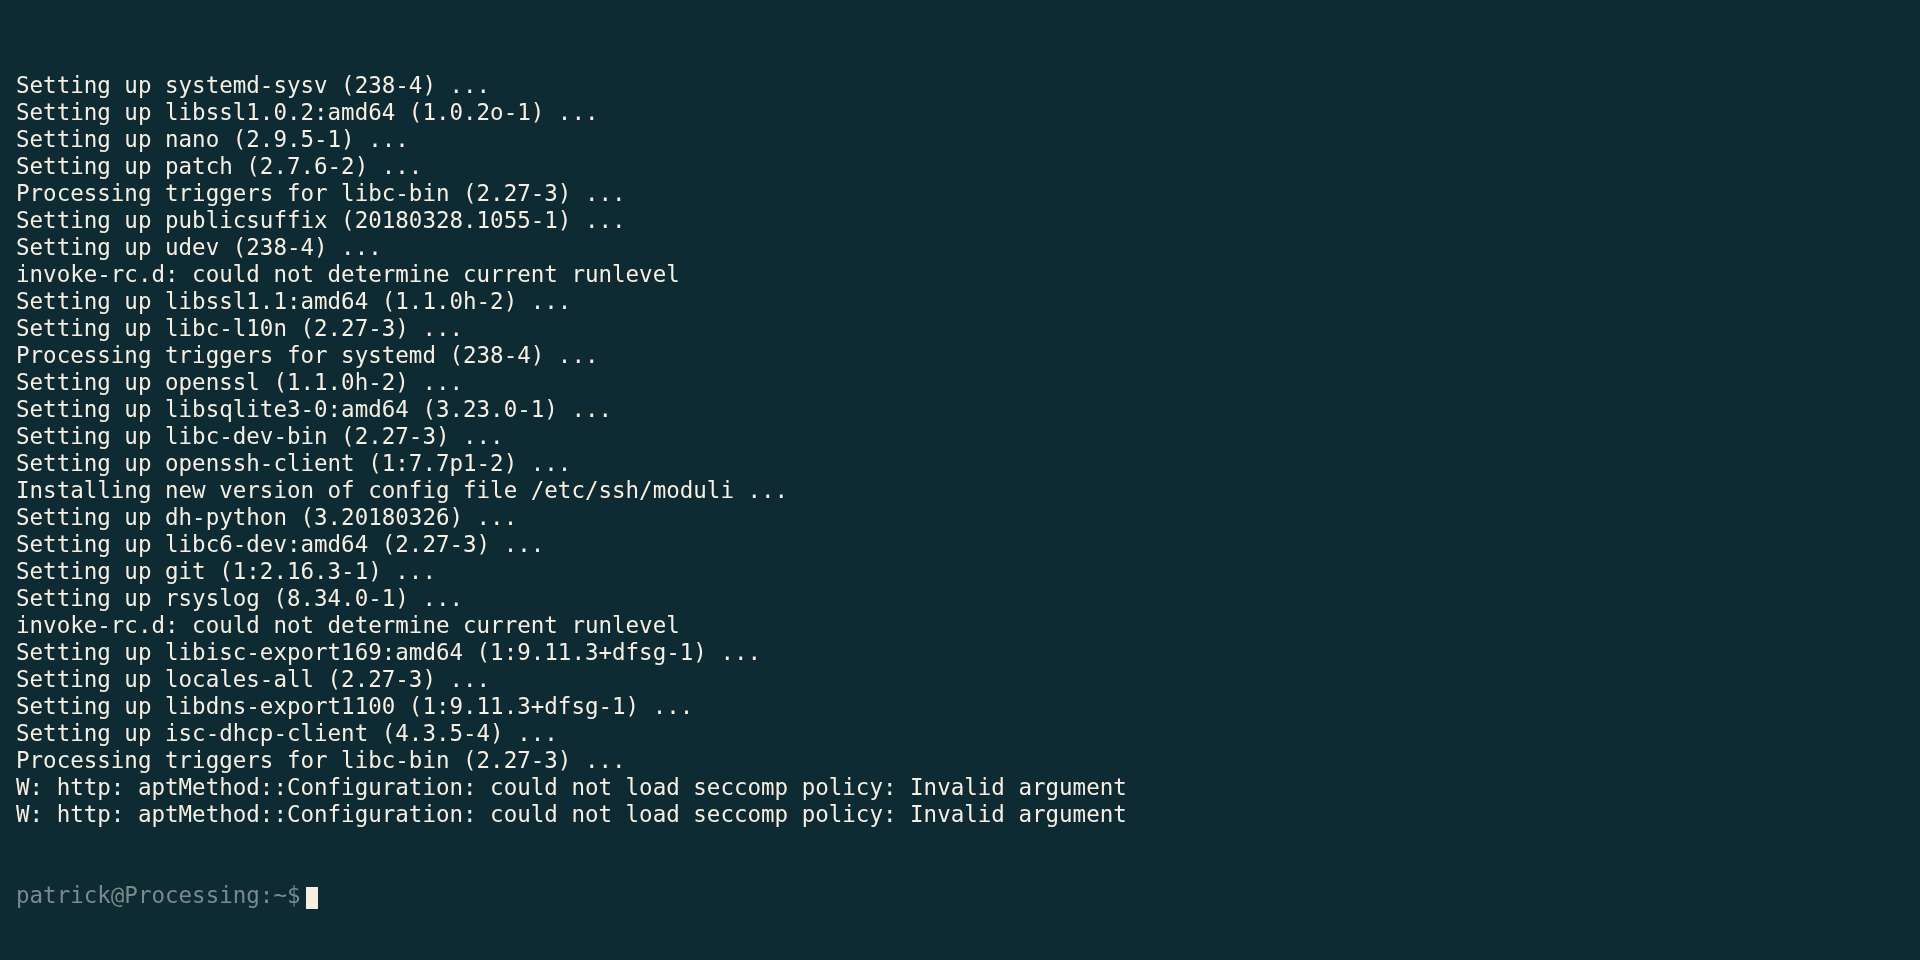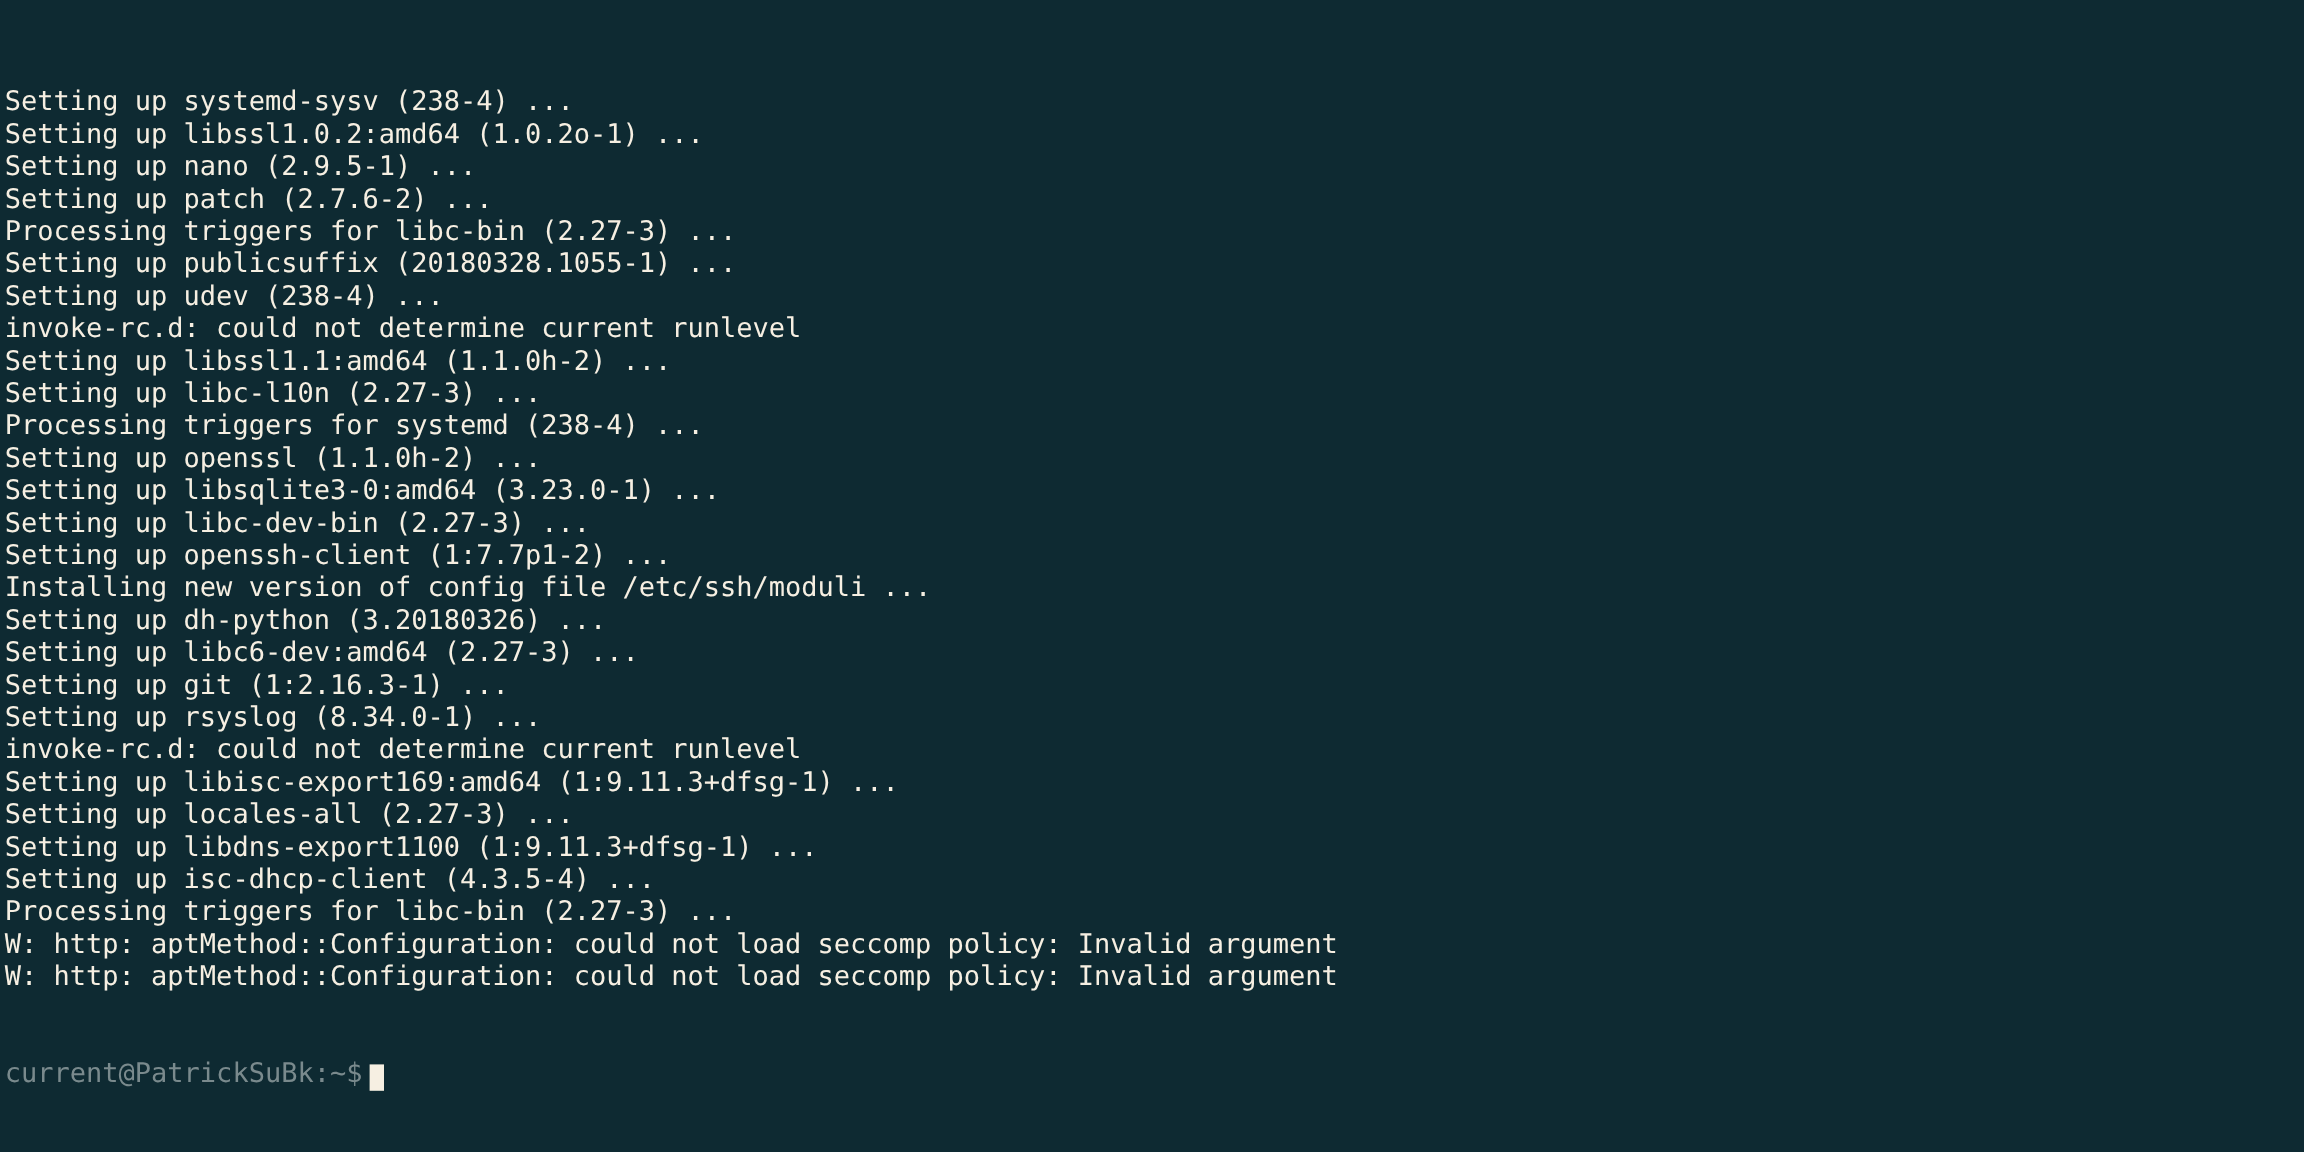--- a/index.html
+++ b/index.html
@@ -9,21 +9,21 @@
     height: 960px;
     background: #0e2a32;
     overflow: hidden;
   }
   .terminal {
     font-family: "DejaVu Sans Mono", "Liberation Mono", "Ubuntu Mono", Menlo, Consolas, monospace;
     font-size: 22.5px;
     line-height: 27px;
     color: #f6efe2;
     padding-top: 18px;
-    padding-left: 4px;
+    padding-left: 16px;
     white-space: pre;
     letter-spacing: 0px;
   }
   .line {
     display: block;
   }
   .prompt-line {
     display: flex;
     align-items: center;
     color: #7a8a8d;
@@ -40,15 +40,15 @@
     vertical-align: baseline;
     transform: translateY(2px);
   }
 </style>
 </head>
 <body>
 
 <div class="terminal">
   <div id="output"><div class="line">Setting up systemd-sysv (238-4) ...</div><div class="line">Setting up libssl1.0.2:amd64 (1.0.2o-1) ...</div><div class="line">Setting up nano (2.9.5-1) ...</div><div class="line">Setting up patch (2.7.6-2) ...</div><div class="line">Processing triggers for libc-bin (2.27-3) ...</div><div class="line">Setting up publicsuffix (20180328.1055-1) ...</div><div class="line">Setting up udev (238-4) ...</div><div class="line">invoke-rc.d: could not determine current runlevel</div><div class="line">Setting up libssl1.1:amd64 (1.1.0h-2) ...</div><div class="line">Setting up libc-l10n (2.27-3) ...</div><div class="line">Processing triggers for systemd (238-4) ...</div><div class="line">Setting up openssl (1.1.0h-2) ...</div><div class="line">Setting up libsqlite3-0:amd64 (3.23.0-1) ...</div><div class="line">Setting up libc-dev-bin (2.27-3) ...</div><div class="line">Setting up openssh-client (1:7.7p1-2) ...</div><div class="line">Installing new version of config file /etc/ssh/moduli ...</div><div class="line">Setting up dh-python (3.20180326) ...</div><div class="line">Setting up libc6-dev:amd64 (2.27-3) ...</div><div class="line">Setting up git (1:2.16.3-1) ...</div><div class="line">Setting up rsyslog (8.34.0-1) ...</div><div class="line">invoke-rc.d: could not determine current runlevel</div><div class="line">Setting up libisc-export169:amd64 (1:9.11.3+dfsg-1) ...</div><div class="line">Setting up locales-all (2.27-3) ...</div><div class="line">Setting up libdns-export1100 (1:9.11.3+dfsg-1) ...</div><div class="line">Setting up isc-dhcp-client (4.3.5-4) ...</div><div class="line">Processing triggers for libc-bin (2.27-3) ...</div><div class="line">W: http: aptMethod::Configuration: could not load seccomp policy: Invalid argument</div><div class="line">W: http: aptMethod::Configuration: could not load seccomp policy: Invalid argument</div></div>
   <div class="prompt-line">
-    <span class="prompt-userhost">current@PatrickSuBk</span><span class="prompt-colon">:</span><span class="prompt-path">~</span><span class="prompt-dollar">$</span><span class="cursor"></span>
+    <span class="prompt-userhost">patrick@Processing</span><span class="prompt-colon">:</span><span class="prompt-path">~</span><span class="prompt-dollar">$</span><span class="cursor"></span>
   </div>
 </div>
 
 </body></html>

